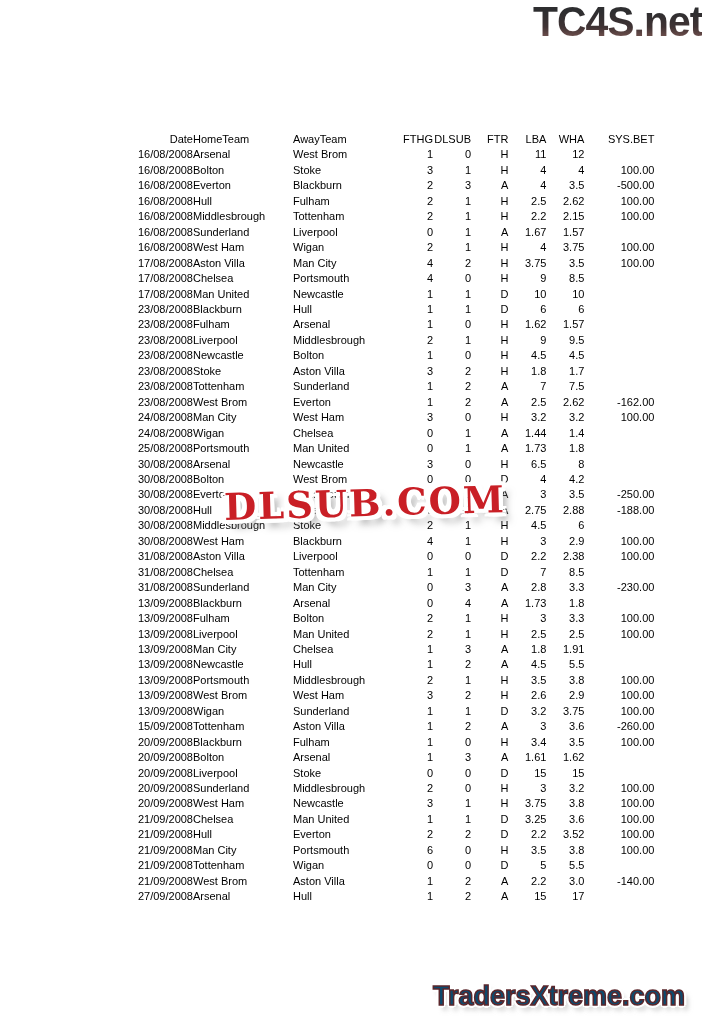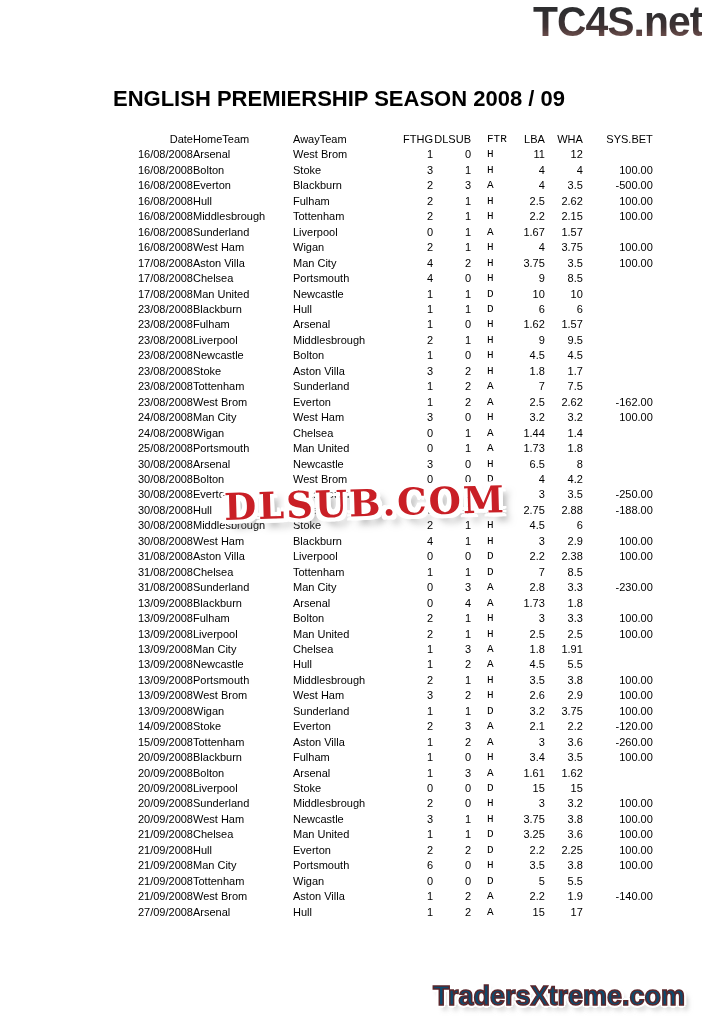--- a/index.html
+++ b/index.html
@@ -28,21 +28,21 @@
     font-size:11px;
   }
   .match-table th, .match-table td {
     font-weight:normal; padding:0; height:15.45px; line-height:15.45px;
     white-space:nowrap; overflow:visible;
   }
   .match-table .c0 { text-align:right; }
   .match-table td.c0 { padding-left:6px; }
   .match-table .c1, .match-table .c2 { text-align:left; }
   .match-table .c3, .match-table .c4 { text-align:right; }
-  .match-table .c5 { text-align:left; padding-left:16px;font-family:Liberation Mono, monospace; }
+  .match-table .c5 { text-align:right; padding-left:16px; }
   .match-table .c6, .match-table .c7, .match-table .c8 { text-align:right; }
 
   
   .watermark {
     position:absolute; left:224px; top:480px;
     font-family:"DejaVu Serif", serif; font-weight:bold;
     font-size:37px; letter-spacing:2px; line-height:1.25;
     color:#c91f26;
     transform:rotate(-1.6deg);
     text-shadow:
@@ -65,21 +65,20 @@
     text-align: right;
   }
 </style>
 </head>
 <body>
 
 <div class="page">
 
   <div class="top-logo">TC4S.net</div>
 
-  <div class="title">ENGLISH PREMIERSHIP SEASON 2008 / 09</div>
 
   <table class="match-table">
     <colgroup>
       <col style="width:80px">
         <col style="width:100px">
         <col style="width:100px">
       <col style="width:40px">
         <col style="width:38px">
         <col style="width:32px">
       <col style="width:38px">
@@ -501,31 +500,20 @@
           <td class="c1">Wigan</td>
           <td class="c2">Sunderland</td>
           <td class="c3">1</td>
           <td class="c4">1</td>
           <td class="c5">D</td>
           <td class="c6">3.2</td>
           <td class="c7">3.75</td>
           <td class="c8">100.00</td>
         </tr>
         <tr>
-          <td class="c0">14/09/2008</td>
-          <td class="c1">Stoke</td>
-          <td class="c2">Everton</td>
-          <td class="c3">2</td>
-          <td class="c4">3</td>
-          <td class="c5">A</td>
-          <td class="c6">2.1</td>
-          <td class="c7">2.2</td>
-          <td class="c8">-120.00</td>
-        </tr>
-        <tr>
           <td class="c0">15/09/2008</td>
           <td class="c1">Tottenham</td>
           <td class="c2">Aston Villa</td>
           <td class="c3">1</td>
           <td class="c4">2</td>
           <td class="c5">A</td>
           <td class="c6">3</td>
           <td class="c7">3.6</td>
           <td class="c8">-260.00</td>
         </tr>
@@ -596,21 +584,21 @@
           <td class="c8">100.00</td>
         </tr>
         <tr>
           <td class="c0">21/09/2008</td>
           <td class="c1">Hull</td>
           <td class="c2">Everton</td>
           <td class="c3">2</td>
           <td class="c4">2</td>
           <td class="c5">D</td>
           <td class="c6">2.2</td>
-          <td class="c7">2.25</td>
+          <td class="c7">3.52</td>
           <td class="c8">100.00</td>
         </tr>
         <tr>
           <td class="c0">21/09/2008</td>
           <td class="c1">Man City</td>
           <td class="c2">Portsmouth</td>
           <td class="c3">6</td>
           <td class="c4">0</td>
           <td class="c5">H</td>
           <td class="c6">3.5</td>
@@ -629,21 +617,21 @@
           <td class="c8"></td>
         </tr>
         <tr>
           <td class="c0">21/09/2008</td>
           <td class="c1">West Brom</td>
           <td class="c2">Aston Villa</td>
           <td class="c3">1</td>
           <td class="c4">2</td>
           <td class="c5">A</td>
           <td class="c6">2.2</td>
-          <td class="c7">1.9</td>
+          <td class="c7">3.0</td>
           <td class="c8">-140.00</td>
         </tr>
         <tr>
           <td class="c0">27/09/2008</td>
           <td class="c1">Arsenal</td>
           <td class="c2">Hull</td>
           <td class="c3">1</td>
           <td class="c4">2</td>
           <td class="c5">A</td>
           <td class="c6">15</td>

